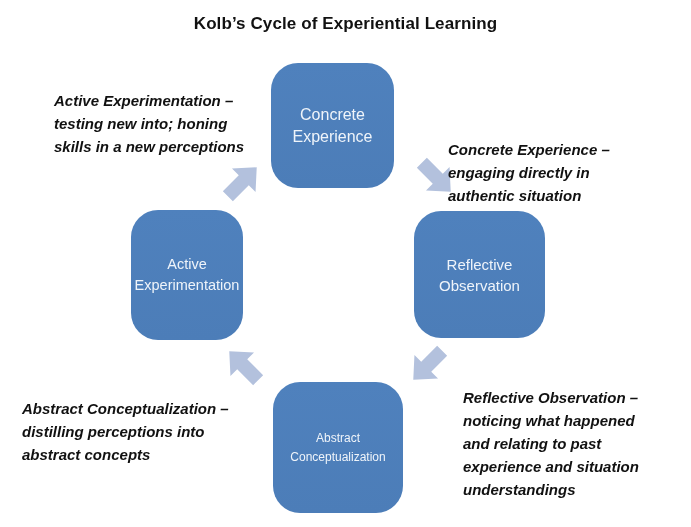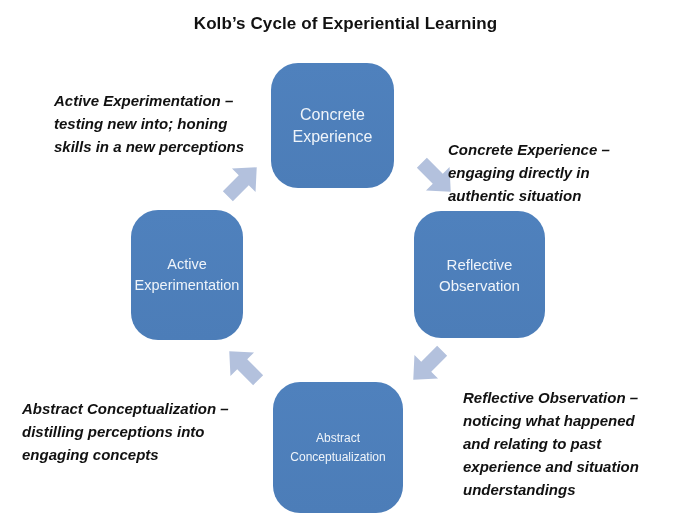--- a/index.html
+++ b/index.html
@@ -104,21 +104,21 @@
     <div>skills in a new perceptions</div>
   </div>
   <div class="annotation ann-top-right">
     <div>Concrete Experience –</div>
     <div>engaging directly in</div>
     <div>authentic situation</div>
   </div>
   <div class="annotation ann-bottom-left">
     <div>Abstract Conceptualization –</div>
     <div>distilling perceptions into</div>
-    <div>engaging concepts</div>
+    <div>abstract concepts</div>
   </div>
   <div class="annotation ann-bottom-right">
     <div>Reflective Observation –</div>
     <div>noticing what happened</div>
     <div>and relating to past</div>
     <div>experience and situation</div>
     <div>understandings</div>
   </div>
 
 </div>

